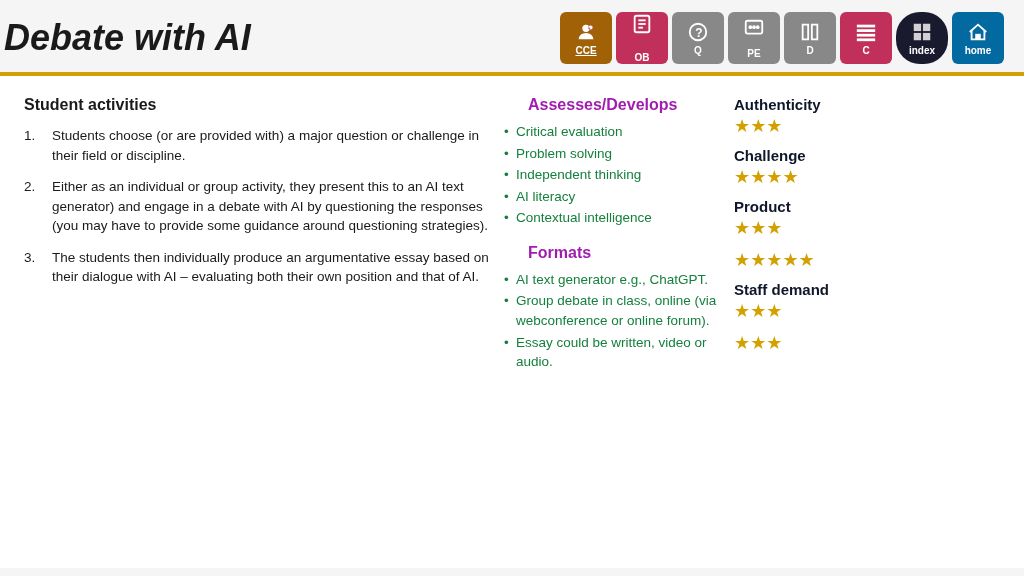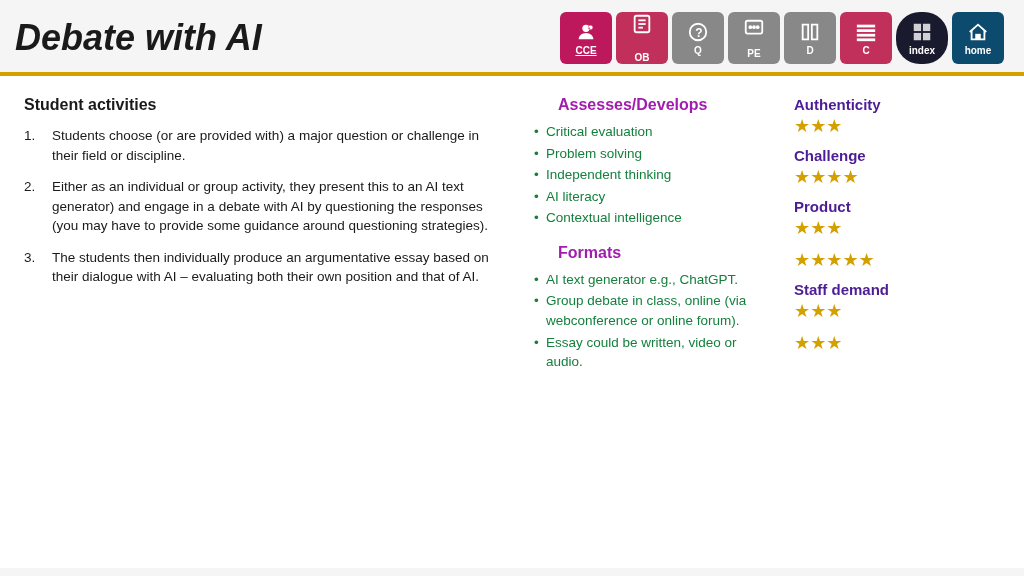--- a/index.html
+++ b/index.html
@@ -10,21 +10,21 @@
       height: 576px;
       overflow: hidden;
       position: relative;
     }
 
     
     .header {
       display: flex;
       align-items: center;
       justify-content: space-between;
-      padding: 12px 20px 8px 15px;
+      padding: 12px 20px 8px 4px;
       background: #f5f5f5;
     }
 
     .page-title {
       font-size: 36px;
       font-weight: 900;
       color: #1a1a1a;
       font-style: italic;
     }
 
@@ -48,41 +48,40 @@
       color: white;
       text-align: center;
       gap: 2px;
     }
 
     .nav-icon svg {
       width: 22px;
       height: 22px;
     }
 
-    .icon-cce { background: #be185d; text-decoration: underline; }
+    .icon-cce { background: #a16207; text-decoration: underline; }
     .icon-ob { background: #c0305a; gap: 17px; }
     .icon-q { background: #888; }
     .icon-pe { background: #888; gap: 8px; }
     .icon-d { background: #888; }
     .icon-c { background: #c0305a; }
     .icon-index { background: #1a1a2e; border-radius: 24px; }
-    .icon-home { background: #0c4a6e; }
+    .icon-home { background: #0369a1; }
 
     
     .divider {
       height: 4px;
       background: #d4a000;
       margin: 0;
     }
 
     
     .main-content {
       display: flex;
       padding: 20px 24px;
-      gap: 30px;
       background: white;
       height: calc(576px - 80px - 4px);
     }
 
     
     .left-col {
       flex: 0 0 480px;
     }
 
     .section-title {
@@ -150,21 +149,21 @@
       flex: 1;
     }
 
     .rating-item {
       margin-bottom: 10px;
     }
 
     .rating-label {
       font-size: 15px;
       font-weight: bold;
-      color: #4c1d95;
+      color: #0f172a;
       margin-bottom: 2px;
     }
 
     .stars {
       color: #d4a000;
       font-size: 18px;
     }
   </style>
 </head>
 <body>

